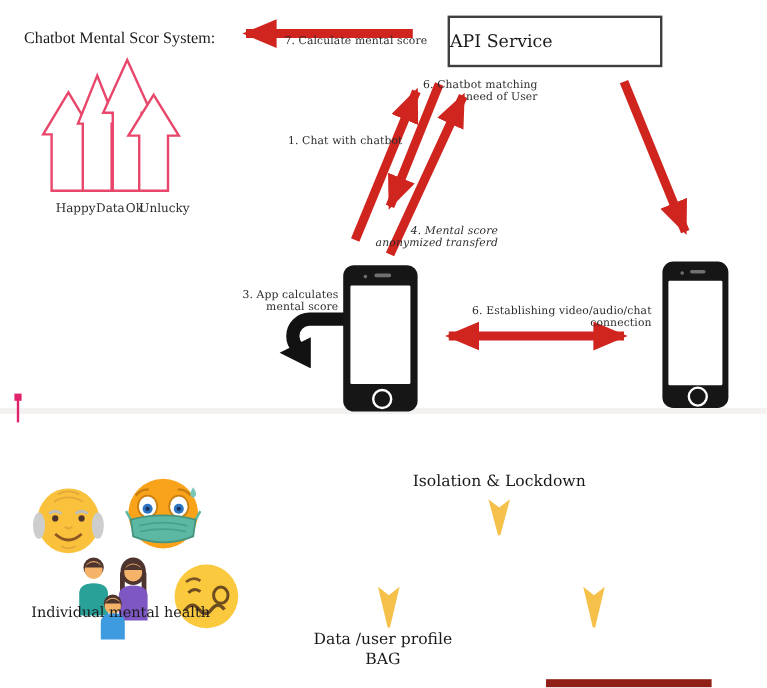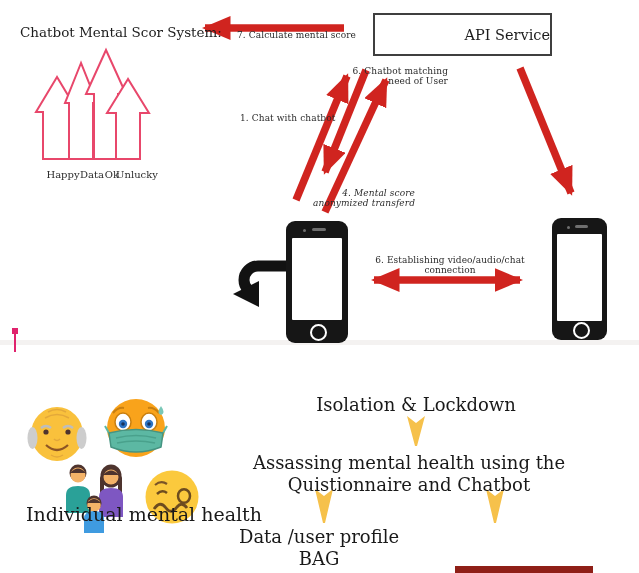--- a/index.html
+++ b/index.html
@@ -3,27 +3,27 @@
 <meta charset="utf-8">
 <style>
   html,body{margin:0;padding:0;background:#ffffff;}
   .canvas{
     position:relative;width:639px;height:573px;background:#ffffff;overflow:hidden;
     font-family:"DejaVu Serif", serif;color:#242424;
   }
   .overlay{position:absolute;left:0;top:0;z-index:1;}
   .lbl{position:absolute;z-index:3;font-size:9px;line-height:1.15;letter-spacing:.1px;color:#2b2b2b;white-space:pre-line;}
   .lbl.r{text-align:right;}
-  .lbl.c{text-align:center;}
-  .big{position:absolute;z-index:3;font-size:18px;line-height:1.2;color:#191919;white-space:pre-line;width:max-content;}
+  .lbl.c{text-align:right;}
+  .big{position:absolute;z-index:3;font-size:13px;line-height:1.2;color:#191919;white-space:pre-line;width:max-content;}
   .big.cc{transform:translateX(-50%);text-align:center;}
-  .title{position:absolute;left:20px;top:24px;z-index:3;font-size:13.5px;color:#1c1c1c;white-space:nowrap;}
+  .title{position:absolute;left:20px;top:24px;z-index:3;font-size:13.5px;color:#1c1c1c;white-space:nowrap;font-family:Liberation Serif, serif;}
   .api-box{
     position:absolute;left:373px;top:13px;width:175px;height:39px;z-index:3;
-    border:2px solid #3f3f3f;background:#fff;display:flex;align-items:center;justify-content:flex-end;
+    border:2px solid #3f3f3f;background:#fff;display:flex;align-items:center;justify-content:flex-start;
     font-size:14.5px;color:#1c1c1c;
   }
   .mood-label{position:absolute;top:169px;z-index:3;font-size:10px;color:#2b2b2b;transform:translateX(-50%);white-space:nowrap;}
   .phone{position:absolute;background:#161616;border-radius:9px;z-index:2;}
   .screen{position:absolute;background:#ffffff;border-radius:1px;}
   .home{position:absolute;border:2px solid #ffffff;border-radius:50%;background:transparent;}
   .speaker{position:absolute;background:#6f6f6f;border-radius:2px;}
   .camera{position:absolute;background:#6f6f6f;border-radius:50%;}
   .separator{position:absolute;left:0;top:340px;width:639px;height:5px;background:#f4f2f1;z-index:0;}
   .pin-head{position:absolute;left:12px;top:328px;width:6px;height:6px;background:#e0236d;z-index:2;}
@@ -84,20 +84,22 @@
   <span class="mood-label" style="left:137px">Unlucky</span>
 
   <div class="api-box">
     <span>API Service</span>
   </div>
 
   <div class="lbl" style="left:237px;top:30px;">7. Calculate mental score</div>
   <div class="lbl" style="left:240px;top:113px;white-space:nowrap;">1. Chat with chatbot</div>
   <div class="lbl r" style="right:191px;top:66px;">6. Chatbot matching
 need of User</div>
+  <div class="lbl r" style="right:357px;top:241px;">3. App calculates
+mental score</div>
   <div class="lbl r" style="right:224px;top:188px;font-style:italic;">4. Mental score
 anonymized transferd</div>
   <div class="lbl c" style="left:357px;top:255px;width:186px;">6. Establishing video/audio/chat connection</div>
 
   <div class="phone" style="left:286px;top:221px;width:62px;height:122px;">
     <div class="camera" style="left:17px;top:7.5px;width:3px;height:3px;"></div>
     <div class="speaker" style="left:26px;top:7px;width:14px;height:3px;"></div>
     <div class="screen" style="left:6px;top:17px;width:50px;height:82px;"></div>
     <div class="home" style="left:24px;top:103px;width:13px;height:13px;"></div>
   </div>
@@ -163,22 +165,20 @@
   </svg>
 
   <svg class="emoji" style="left:143px;top:468px;" width="58" height="58" viewBox="0 0 58 58">
     <circle cx="29" cy="29" r="26.5" fill="#fbc93d"></circle>
     <path d="M12,17 q6,-5 12,-1" stroke="#7a5427" stroke-width="2.2" fill="none"></path>
     <path d="M14,26 q5,-5 10,-1" stroke="#6d4c1f" stroke-width="2.5" fill="none"></path>
     <ellipse cx="41" cy="28" rx="6" ry="6.8" stroke="#6d4c1f" stroke-width="2.5" fill="none"></ellipse>
     <path d="M11,41 q6,-9 12,-1 q5,7 11,-1 q5,-6 10,1" stroke="#6d4c1f" stroke-width="2.8" fill="none"></path>
   </svg>
 
-  <div class="big" style="left:26px;top:503px;white-space:nowrap;font-size:19px;">Individual mental health</div>
+  <div class="big" style="left:26px;top:503px;white-space:nowrap;font-size:12px;">Individual mental health</div>
   <div class="big cc" style="left:416px;top:394px;">Isolation &amp; Lockdown</div>
-  <div class="big cc" style="left:409px;top:452px;">Assassing mental health using the
-Quistionnaire and Chatbot</div>
   <div class="big cc" style="left:319px;top:526px;">Data /user profile
 BAG</div>
 
   <div class="red-bar"></div>
 
 </div>
 
 </body></html>

